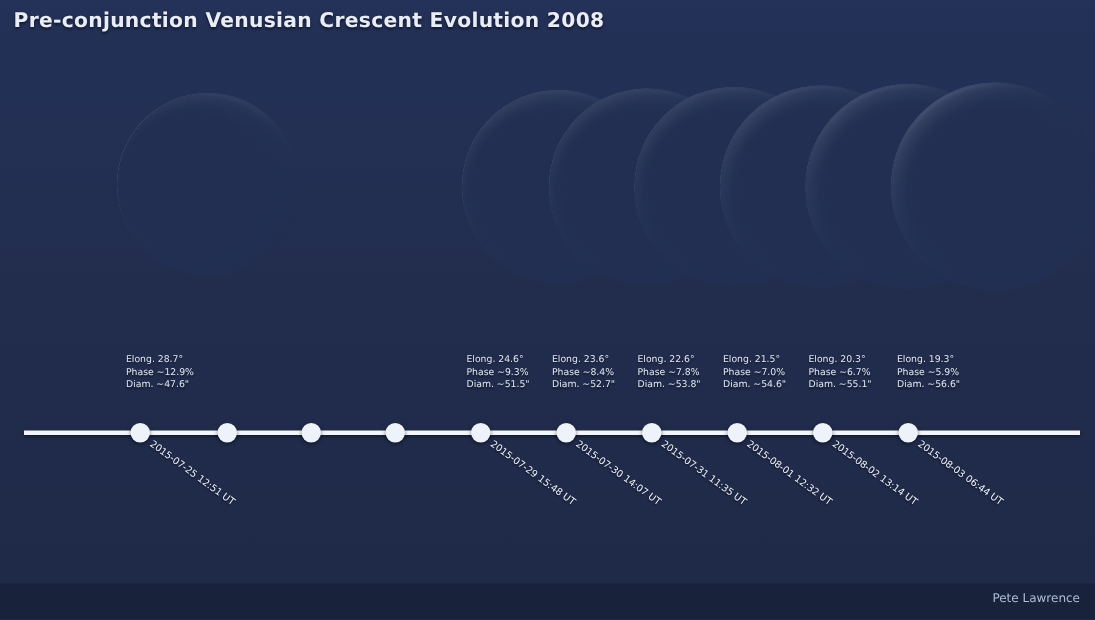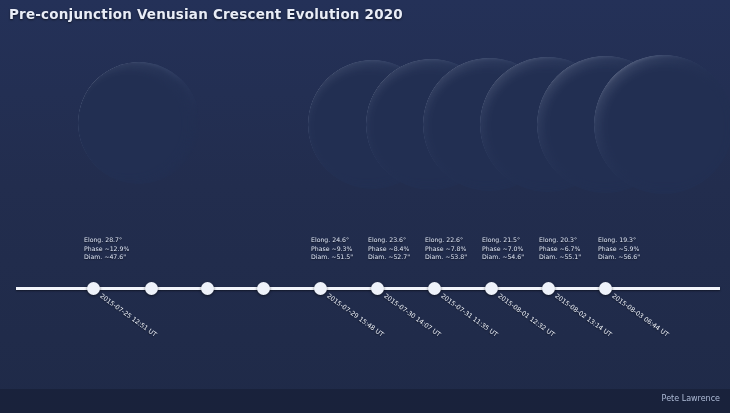--- a/index.html
+++ b/index.html
@@ -96,21 +96,21 @@
     color:#aebbd6;
     white-space:nowrap;
     margin-left:20px;
   }
 </style>
 </head>
 <body>
 
 <div id="stage">
 
-  <div class="title">Pre-conjunction Venusian Crescent Evolution 2020</div>
+  <div class="title">Pre-conjunction Venusian Crescent Evolution 2008</div>
 
   <div class="venus" style="left:78px;top:62px;width:122px;height:122px;">
     <div class="lit"></div>
     <div class="shade" style="left:-17%;top:-7%;width:118%;height:114%;"></div>
   </div>
 
   <div class="venus" style="left:308px;top:60px;width:129px;height:129px;">
     <div class="lit"></div>
     <div class="shade" style="left:-13%;top:-6%;width:118%;height:114%;"></div>
   </div>

